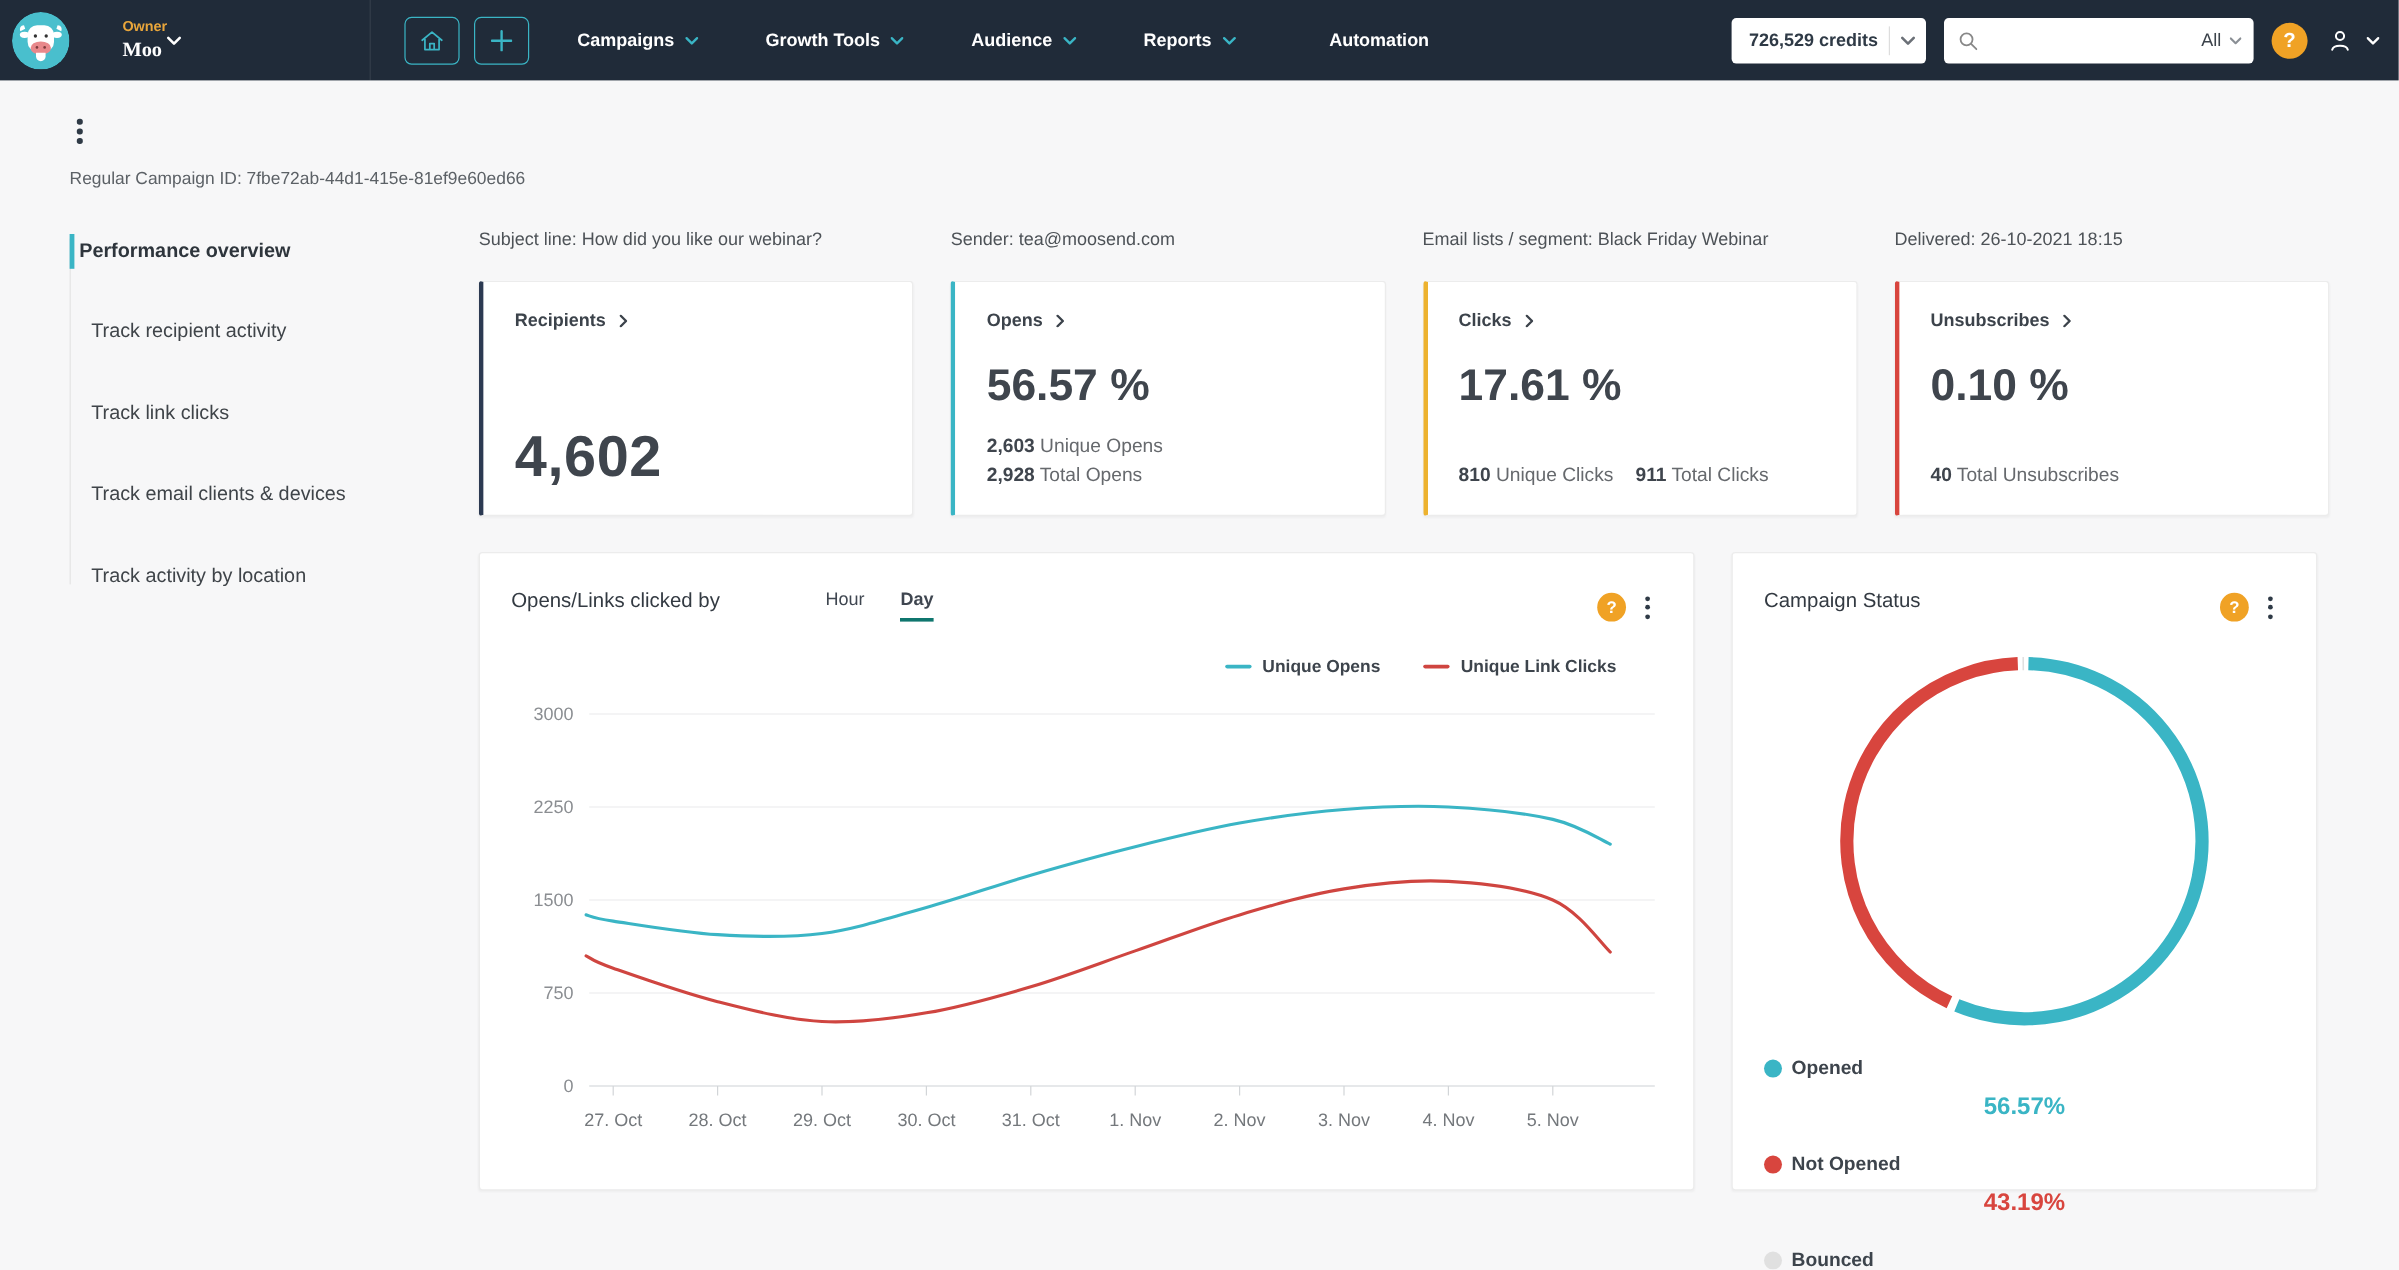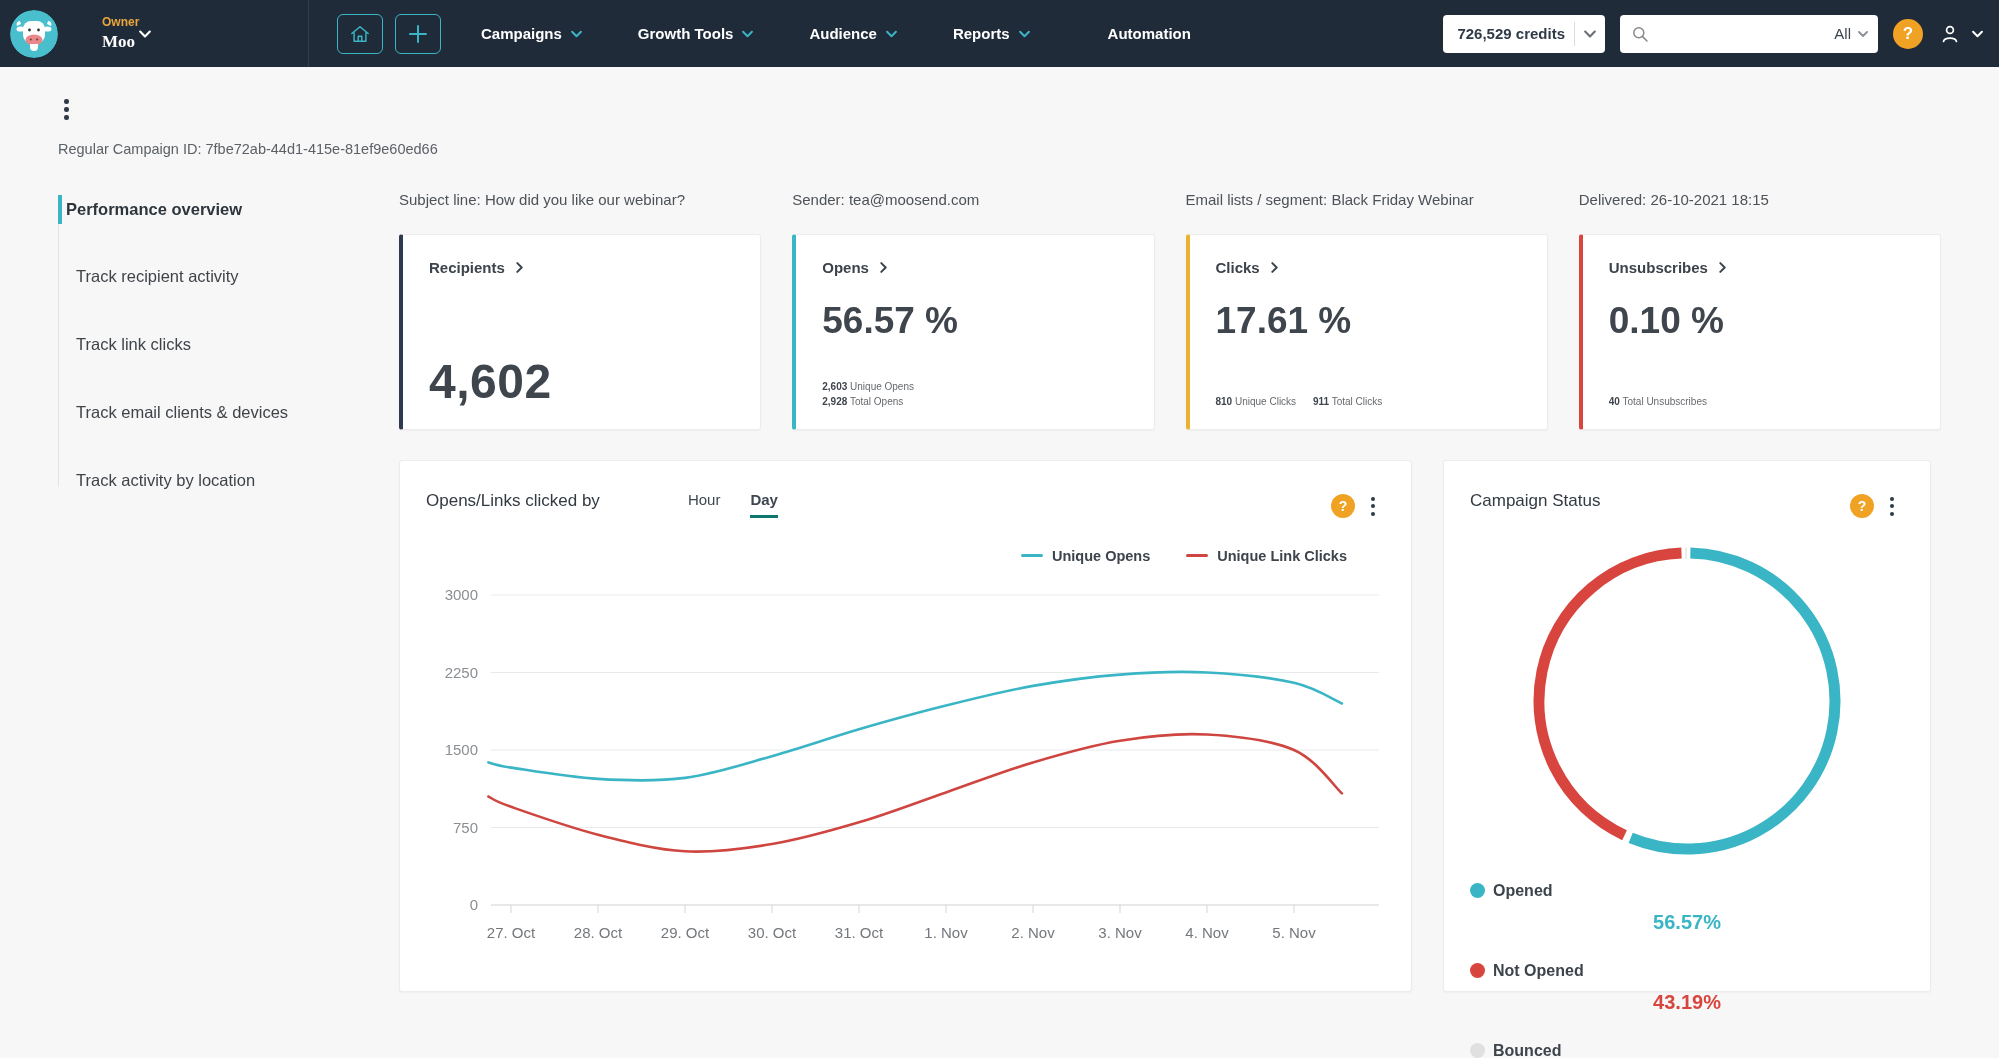--- a/index.html
+++ b/index.html
@@ -60,21 +60,21 @@
   .info-row div { padding-top:4px; }
 
   .cards-row { display:grid; grid-template-columns:repeat(4,1fr); gap:31px; margin-bottom:30px; }
   .stat-card { background:#fff; border:1px solid #ececec; border-left:4px solid #888; border-radius:3px;
     height:196px; padding:24px 26px 20px; display:flex; flex-direction:column; box-shadow:0 1px 2px rgba(0,0,0,.04); }
   .stat-head { display:flex; align-items:center; gap:11px; font-size:15px; font-weight:bold; color:#3c434b; cursor:pointer; }
   .chev-r { width:7px; height:11px; }
   .chev-r path { stroke:#3c434b; fill:none; stroke-width:1.8; stroke-linecap:round; stroke-linejoin:round; }
   .big-count { margin-top:auto; font-size:48px; font-weight:bold; color:#3f454d; letter-spacing:.5px; }
   .pct { margin-top:24px; font-size:37px; font-weight:bold; color:#3f454d; }
-  .sub { margin-top:auto; font-size:10px; color:#66696d; line-height:1.5; }
+  .sub { margin-top:auto; font-size:16px; color:#66696d; line-height:1.5; }
   .sub b { color:#3f454d; }
   .sub .pair + .pair { margin-left:14px; }
 
   .charts-row { display:flex; gap:31px; }
   .panel { background:#fff; border:1px solid #ececec; border-radius:3px; box-shadow:0 1px 2px rgba(0,0,0,.04); }
   .panel-head { display:flex; align-items:flex-start; }
   .panel-title { font-size:17px; font-weight:normal; color:#333a42; }
   .panel-icons { margin-left:auto; display:flex; align-items:center; gap:10px; }
   .help-sm { width:24px; height:24px; border-radius:50%; background:#f0a225; color:#fff; font-weight:bold; font-size:14px;
     display:flex; align-items:center; justify-content:center; cursor:pointer; }

